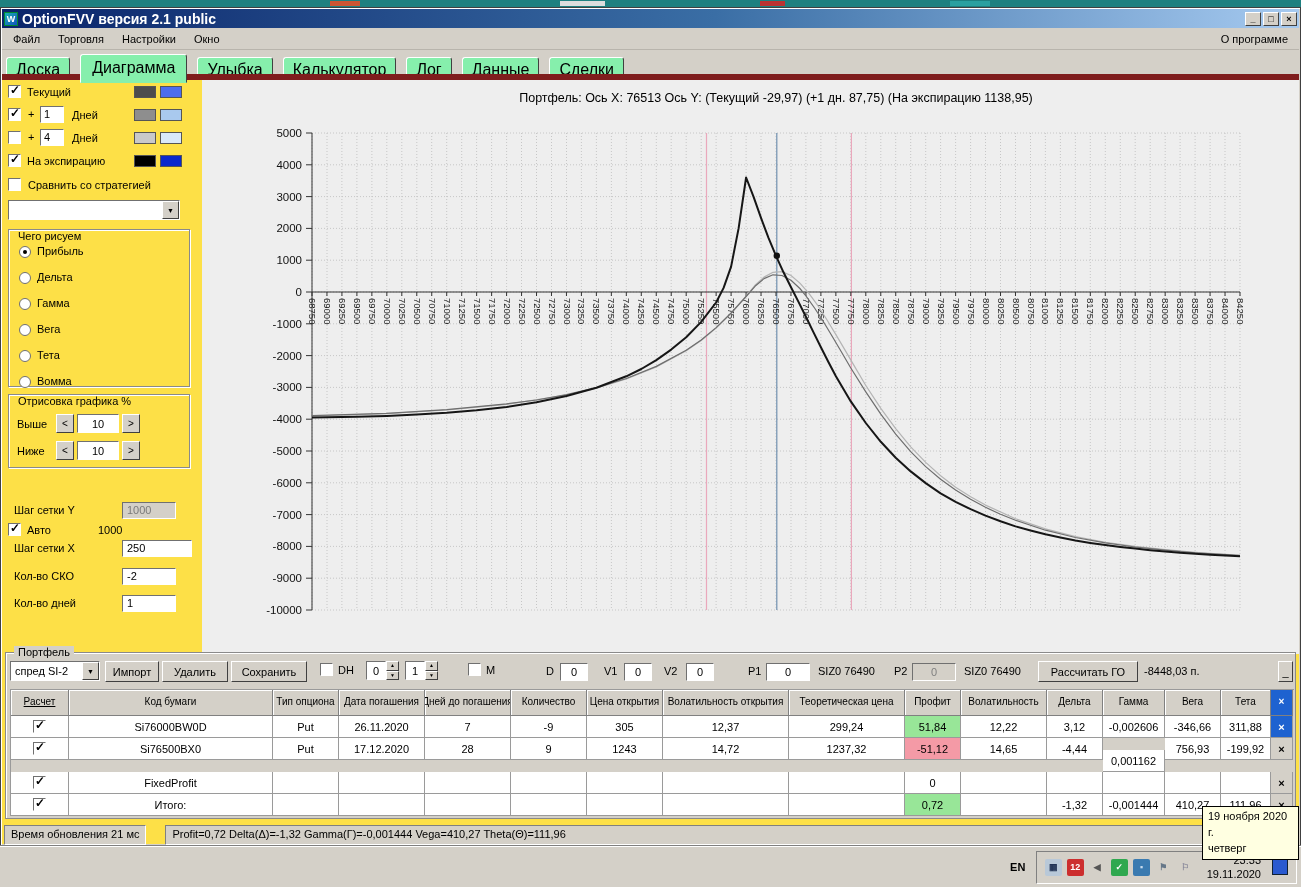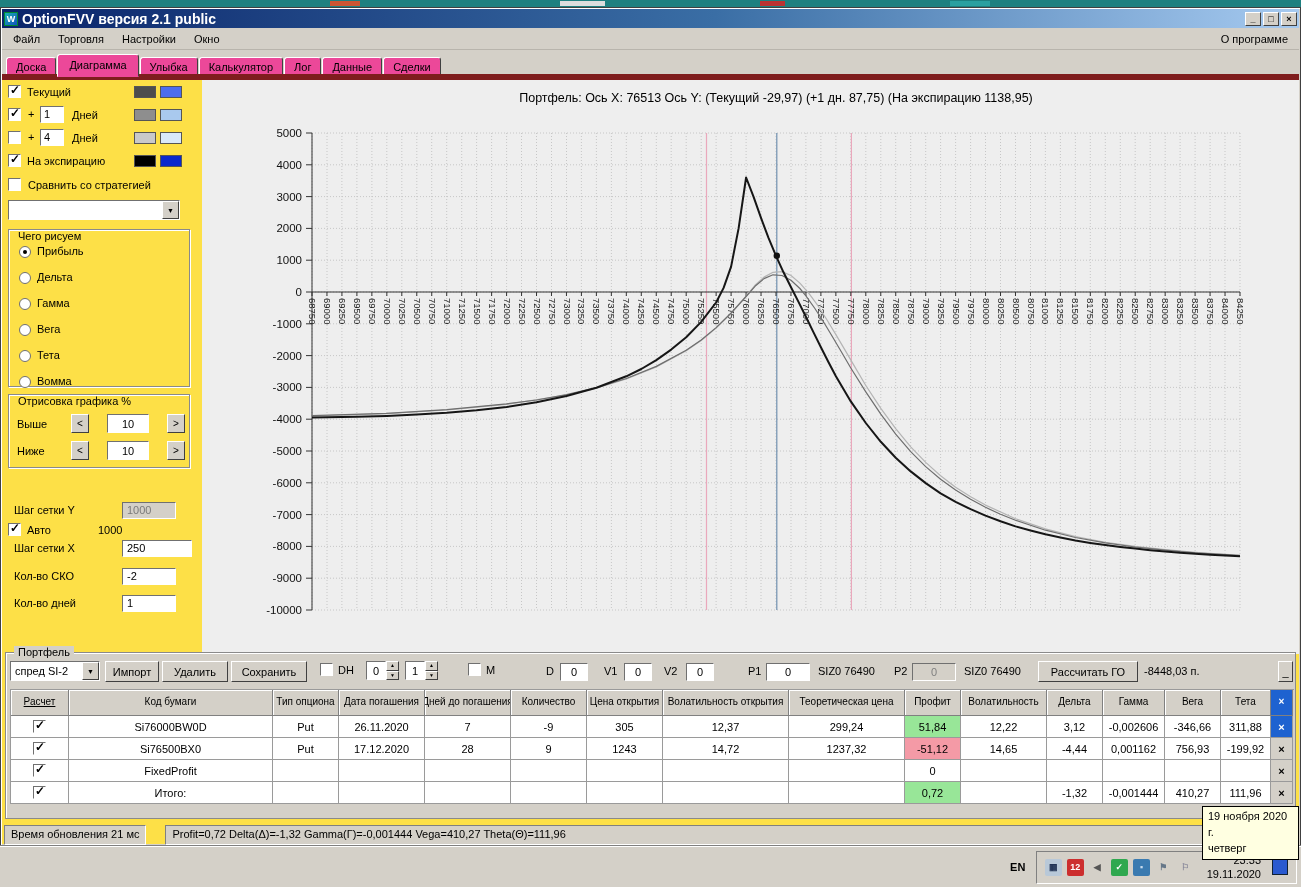--- a/index.html
+++ b/index.html
@@ -20,22 +20,22 @@
   .title-text { color:#fff; font-weight:bold; font-size:14px; flex:1; white-space:nowrap; }
   .tb-btns { display:flex; gap:2px; }
   .win-btn { width:16px; height:14px; background:#d4d0c8; border:1px solid; border-color:#fff #404040 #404040 #fff;
              display:flex; align-items:center; justify-content:center; font-size:9px; font-weight:bold; cursor:default; }
   .menubar { position:absolute; top:20px; left:1px; right:1px; height:22px; display:flex; align-items:center;
              border-bottom:1px solid #b8b4ac; padding:0 2px; }
   .menu-item { padding:3px 9px; font-size:11px; }
   .menu-right { margin-left:auto; padding:3px 9px; font-size:11px; }
 
   .tabstrip { position:absolute; top:43px; left:1px; right:1px; height:23px; padding:3px 4px 0; }
-  .tab { display:inline-block; padding:3px 9px 3px; font-size:11px; background:#ec4899;
-         border:1px solid; border-color:#fff #404040 transparent #fff; border-radius:3px 3px 0 0; margin-right:1px;
+  .tab { display:inline-block; padding:3px 9px 3px; font-size:16px; background:#86efac;
+         border:1px solid; border-color:#fff #404040 transparent #fff; border-radius:3px 3px 0 0; margin-right:10px;
          position:relative; top:2px; }
   .tab.active { top:0; padding:4px 11px 5px; z-index:3; font-weight:normal; }
 
   .client { position:absolute; top:66px; left:1px; right:1px; bottom:1px; border-top:6px solid #7f1d1d; background:#fde047; }
 
   
   .sidebar { position:absolute; left:4px; top:2px; width:198px; height:568px; }
   .curve-row { position:relative; height:23px; }
   .cb { display:inline-block; width:13px; height:13px; background:#fff; border:1px solid; border-color:#707070 #fff #fff #707070;
         position:relative; vertical-align:middle; }
@@ -58,21 +58,21 @@
 
   .fs { position:absolute; border:1px solid #8a8a8a; box-shadow:1px 1px 0 #fff, inset 1px 1px 0 #fff; }
   .fs legend { font-size:11px; padding:0 3px; margin-left:6px; }
   .draw-fs { left:2px; top:147px; width:182px; height:158px; }
   .radio-row { position:relative; height:23px; margin:3px 0 0 10px; }
   .radio { display:inline-block; width:12px; height:12px; border-radius:50%; background:#fff;
            border:1px solid #707070; position:relative; vertical-align:middle; }
   .radio.sel::after { content:""; position:absolute; left:3px; top:3px; width:4px; height:4px; border-radius:50%; background:#000; }
   .radio-lbl { margin-left:6px; font-size:11px; }
   .render-fs { left:2px; top:312px; width:182px; height:74px; }
-  .rg-row { display:flex; align-items:center; gap:18px; margin:6px 0 0 8px; height:21px; }
+  .rg-row { display:flex; align-items:center; gap:3px; margin:6px 0 0 8px; height:21px; }
   .rg-lbl { width:36px; font-size:11px; }
   .mini-btn { width:18px; height:19px; background:#d4d0c8; border:1px solid; border-color:#fff #404040 #404040 #fff;
               font-size:10px; font-family:"Liberation Sans",sans-serif; }
   .rg-val { width:42px; height:19px; background:#fff; border:1px solid; border-color:#707070 #fff #fff #707070;
             display:flex; align-items:center; justify-content:center; font-size:11px; }
 
   .side-row { position:absolute; left:0; width:196px; height:20px; }
   .side-lbl { position:absolute; left:8px; top:2px; font-size:11px; white-space:nowrap; }
   .inputbox { position:absolute; top:0; height:17px; background:#fff; border:1px solid;
               border-color:#707070 #fff #fff #707070; font-size:11px; padding:1px 4px; }
@@ -617,21 +617,21 @@
               <div class="td" style="width: 66px;">Put</div>
               <div class="td" style="width: 86px;">17.12.2020</div>
               <div class="td" style="width: 86px;">28</div>
               <div class="td" style="width: 76px;">9</div>
               <div class="td" style="width: 76px;">1243</div>
               <div class="td" style="width: 126px;">14,72</div>
               <div class="td" style="width: 116px;">1237,32</div>
               <div class="td profit-neg" style="width: 56px;">-51,12</div>
               <div class="td" style="width: 86px;">14,65</div>
               <div class="td" style="width: 56px;">-4,44</div>
-              <div class="td" style="width: 62px;">0,001162</div>
+              <div class="td" style="width: 62px; margin-top: 12px;">0,001162</div>
               <div class="td" style="width: 56px;">756,93</div>
               <div class="td" style="width: 50px;">-199,92</div>
               <div class="td cell-x" style="width: 22px;">×</div>
             </div>
             <div class="tr">
               <div class="td" style="width: 58px;">
                 <span class="cb checked"></span>
               </div>
               <div class="td" style="width: 204px;">FixedProfit</div>
               <div class="td" style="width: 66px;"></div>

